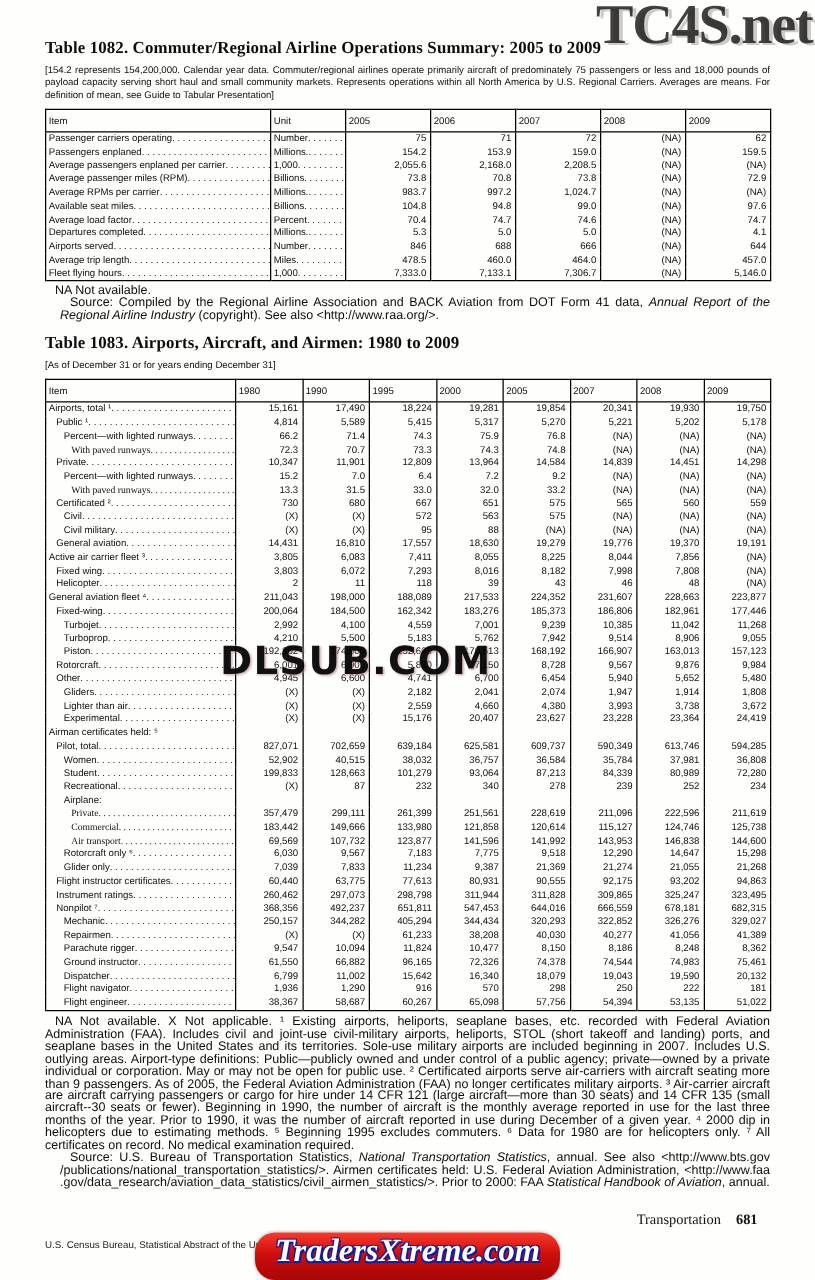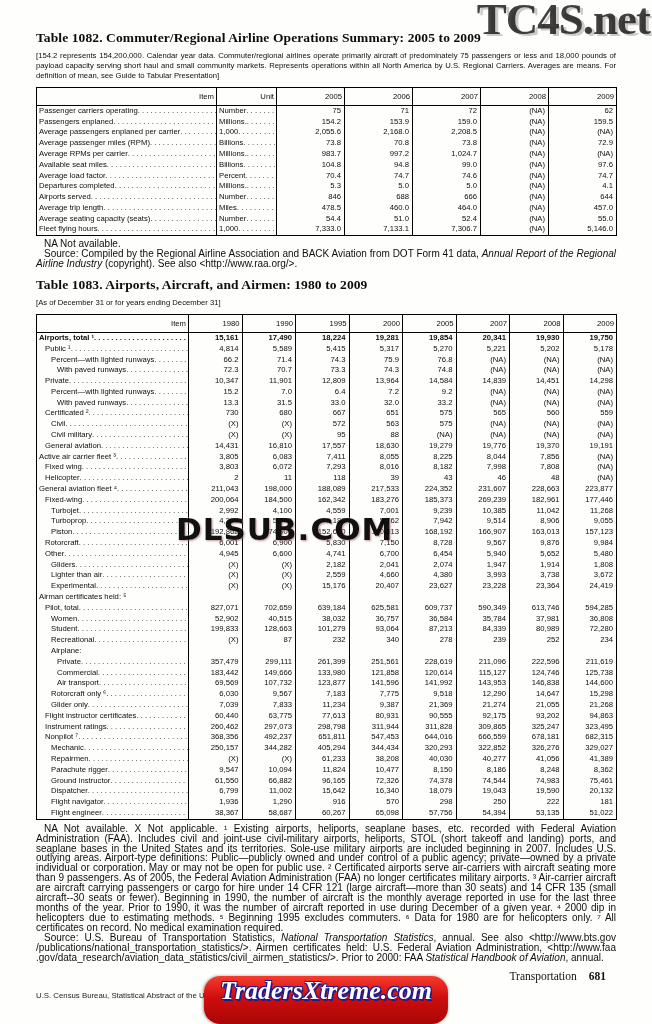--- a/index.html
+++ b/index.html
@@ -6,51 +6,51 @@
   body{width:652px;height:1024px;background:#fefefd;position:relative;overflow:hidden;
        font-family:"Liberation Sans",sans-serif;color:#0d0d0d;}
   .page{position:absolute;inset:0;padding:30px 36px 0 36px;}
 
   .tbl-title{font-family:"Liberation Serif",serif;font-weight:bold;font-size:13.5px;
              line-height:16px;margin:0 0 5px 0;letter-spacing:.1px;}
   .tbl-title.t2{margin-top:1px;}
   .note{font-size:7.7px;line-height:9.9px;text-align:justify;margin:0 0 6px 0;}
 
   table{width:580px;border-collapse:collapse;table-layout:fixed;border:1.5px solid #000;}
-  thead th{font-size:7.7px;font-weight:normal;text-align:right;vertical-align:middle;
+  thead th{font-size:7.7px;font-weight:normal;text-align:left;vertical-align:middle;
            border:1px solid #000;height:15px;padding:1px 2px;}
   tbody tr{height:10.8px;margin-top:35px;}
   tbody td{border-left:1px solid #000;border-right:1px solid #000;border-top:0;border-bottom:0;
            font-size:7.7px;line-height:10.8px;padding:0;overflow:hidden;vertical-align:middle;}
   td.num{text-align:right;padding-right:3px;white-space:nowrap;}
   .cf{display:flex;align-items:baseline;overflow:hidden;line-height:10.8px;}
   .lbl{white-space:nowrap;}
   .dots{flex:1;overflow:hidden;white-space:nowrap;}
   .dots::after{content:" . . . . . . . . . . . . . . . . . . . . . . . . . . . . . . . . . . . . . . . . . . . . . . . . . .";}
-  .ind0{padding-left:2px;}.ind1{padding-left:8px;}.ind2{padding-left:14px;}.ind3{padding-left:20px;}
-  tr.bold{font-weight:bold;}
+  .ind0{padding-left:2px;}.ind1{padding-left:8px;}.ind2{padding-left:14px;}.ind3{padding-left:20px;font-family:Liberation Serif, serif;}
+  tr.bold{font-weight:normal;}
 
   .fnote{font-size:10px;line-height:9.9px;text-align:justify;text-indent:8px;margin:3px 0 0 0;}
-  .src{margin:0 0 8px 0;}
+  .src{margin:0 0 8px 12px;}
   .fn83{margin-top:4px;}
 
   .pageline{position:absolute;right:46px;bottom:42px;font-family:Liberation Serif, serif;
             font-size:11.5px;color:#111;}
   .pageline .pgnum{font-weight:bold;margin-left:12px;}
   .credit{position:absolute;left:36px;bottom:24px;font-size:7.8px;color:#222;}
 
   .wm-top{position:absolute;top:-7px;right:2px;font-family:"Liberation Serif",serif;font-weight:bold;
           font-size:45px;letter-spacing:-1px;color:rgba(32,30,28,.85);
           text-shadow:3px 2px 0 rgba(130,124,118,.4);}
   .wm-mid{position:absolute;top:511px;left:176px;font-family:"DejaVu Sans",sans-serif;font-weight:bold;
           font-size:31px;letter-spacing:1px;color:#000000;opacity:.93;
           text-shadow:0 0 2px rgba(255,255,255,.95),1px 1px 2px rgba(120,0,0,.55);}
   .wm-bottom{position:absolute;left:50%;bottom:0;transform:translateX(-50%);
              background:linear-gradient(#f63b2e,#d00d0d 45%,#a80606);
-             border-radius:16px;padding:0 16px;height:48px;line-height:30px;white-space:nowrap;
+             border-radius:16px;padding:0 16px;height:38px;line-height:30px;white-space:nowrap;
              font-family:"Liberation Serif",serif;font-style:italic;font-weight:bold;font-size:26px;color:#fff;
              text-shadow:1.5px 1.5px 0 #1c1c8f,-1px -1px 0 #1c1c8f,1px -1px 0 #1c1c8f,-1px 1px 0 #1c1c8f;
              box-shadow:0 0 3px rgba(0,0,0,.4);}
 </style>
 </head>
 <body>
 
 <div class="page">
 
   <h1 class="tbl-title">Table 1082. Commuter/Regional Airline Operations Summary: 2005 to 2009</h1>
@@ -260,39 +260,20 @@
             <div class="cf ind0">
               <span class="lbl">Miles</span>
               <span class="dots"></span>
             </div>
           </td>
           <td class="num">478.5</td>
           <td class="num">460.0</td>
           <td class="num">464.0</td>
           <td class="num">(NA)</td>
           <td class="num">457.0</td>
-        </tr>
-        <tr>
-          <td class="item-cell">
-            <div class="cf ind0">
-              <span class="lbl">Average seating capacity (seats)</span>
-              <span class="dots"></span>
-            </div>
-          </td>
-          <td class="unit-cell">
-            <div class="cf ind0">
-              <span class="lbl">Number</span>
-              <span class="dots"></span>
-            </div>
-          </td>
-          <td class="num">54.4</td>
-          <td class="num">51.0</td>
-          <td class="num">52.4</td>
-          <td class="num">(NA)</td>
-          <td class="num">55.0</td>
         </tr>
         <tr>
           <td class="item-cell">
             <div class="cf ind0">
               <span class="lbl">Fleet flying hours</span>
               <span class="dots"></span>
             </div>
           </td>
           <td class="unit-cell">
             <div class="cf ind0">
@@ -586,21 +567,21 @@
             <div class="cf ind1">
               <span class="lbl">Fixed-wing</span>
               <span class="dots"></span>
             </div>
           </td>
           <td class="num">200,064</td>
           <td class="num">184,500</td>
           <td class="num">162,342</td>
           <td class="num">183,276</td>
           <td class="num">185,373</td>
-          <td class="num">269,239</td>
+          <td class="num">186,806</td>
           <td class="num">182,961</td>
           <td class="num">177,446</td>
         </tr>
         <tr>
           <td class="item-cell">
             <div class="cf ind2">
               <span class="lbl">Turbojet</span>
               <span class="dots"></span>
             </div>
           </td>

